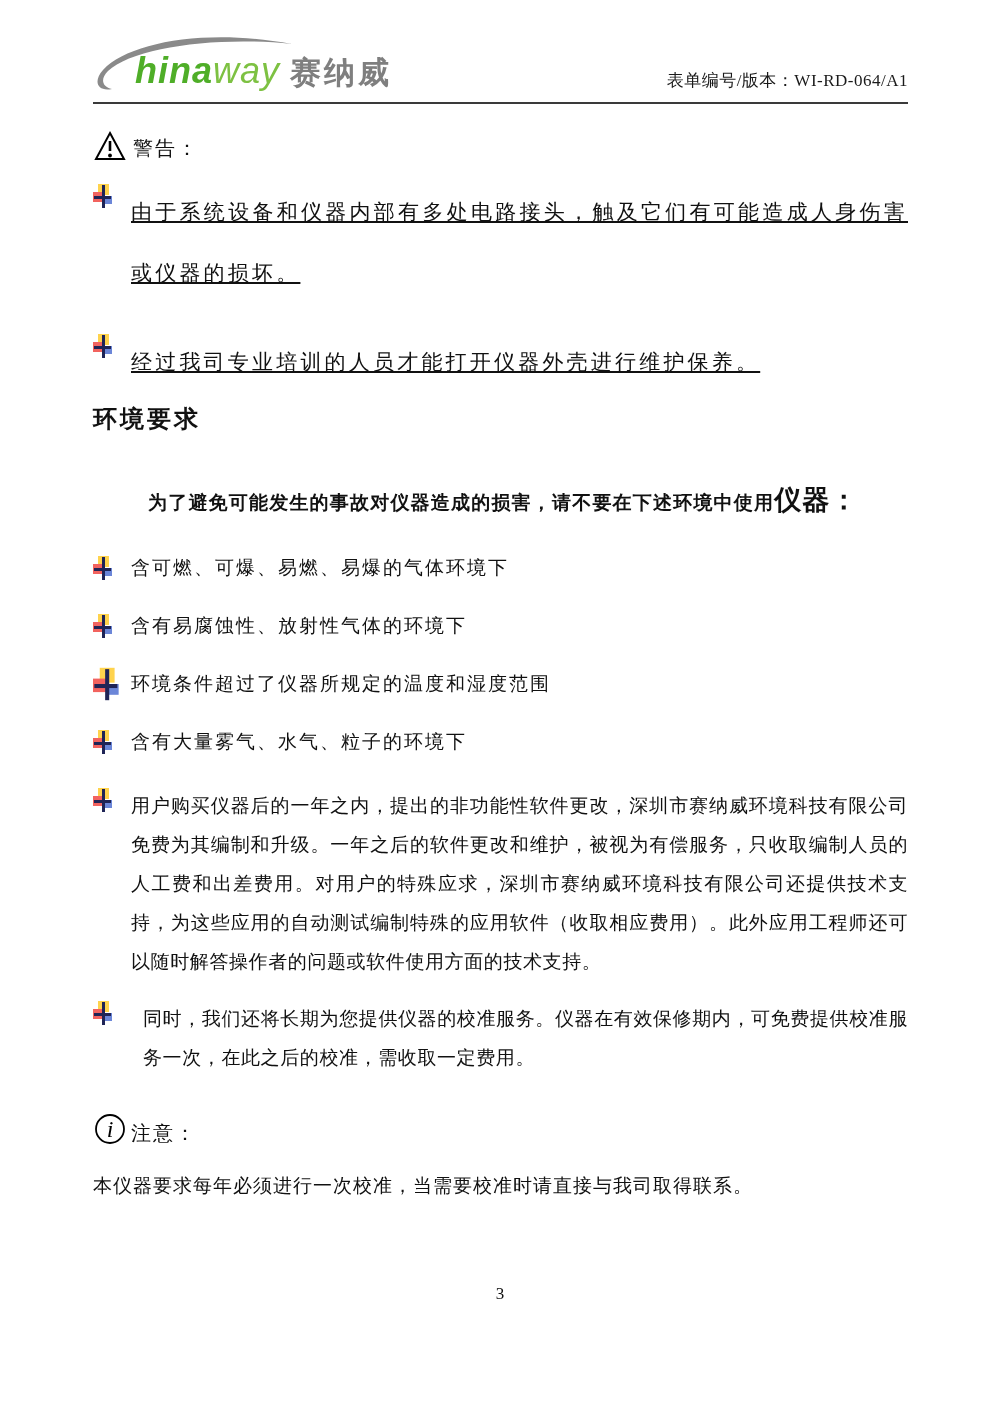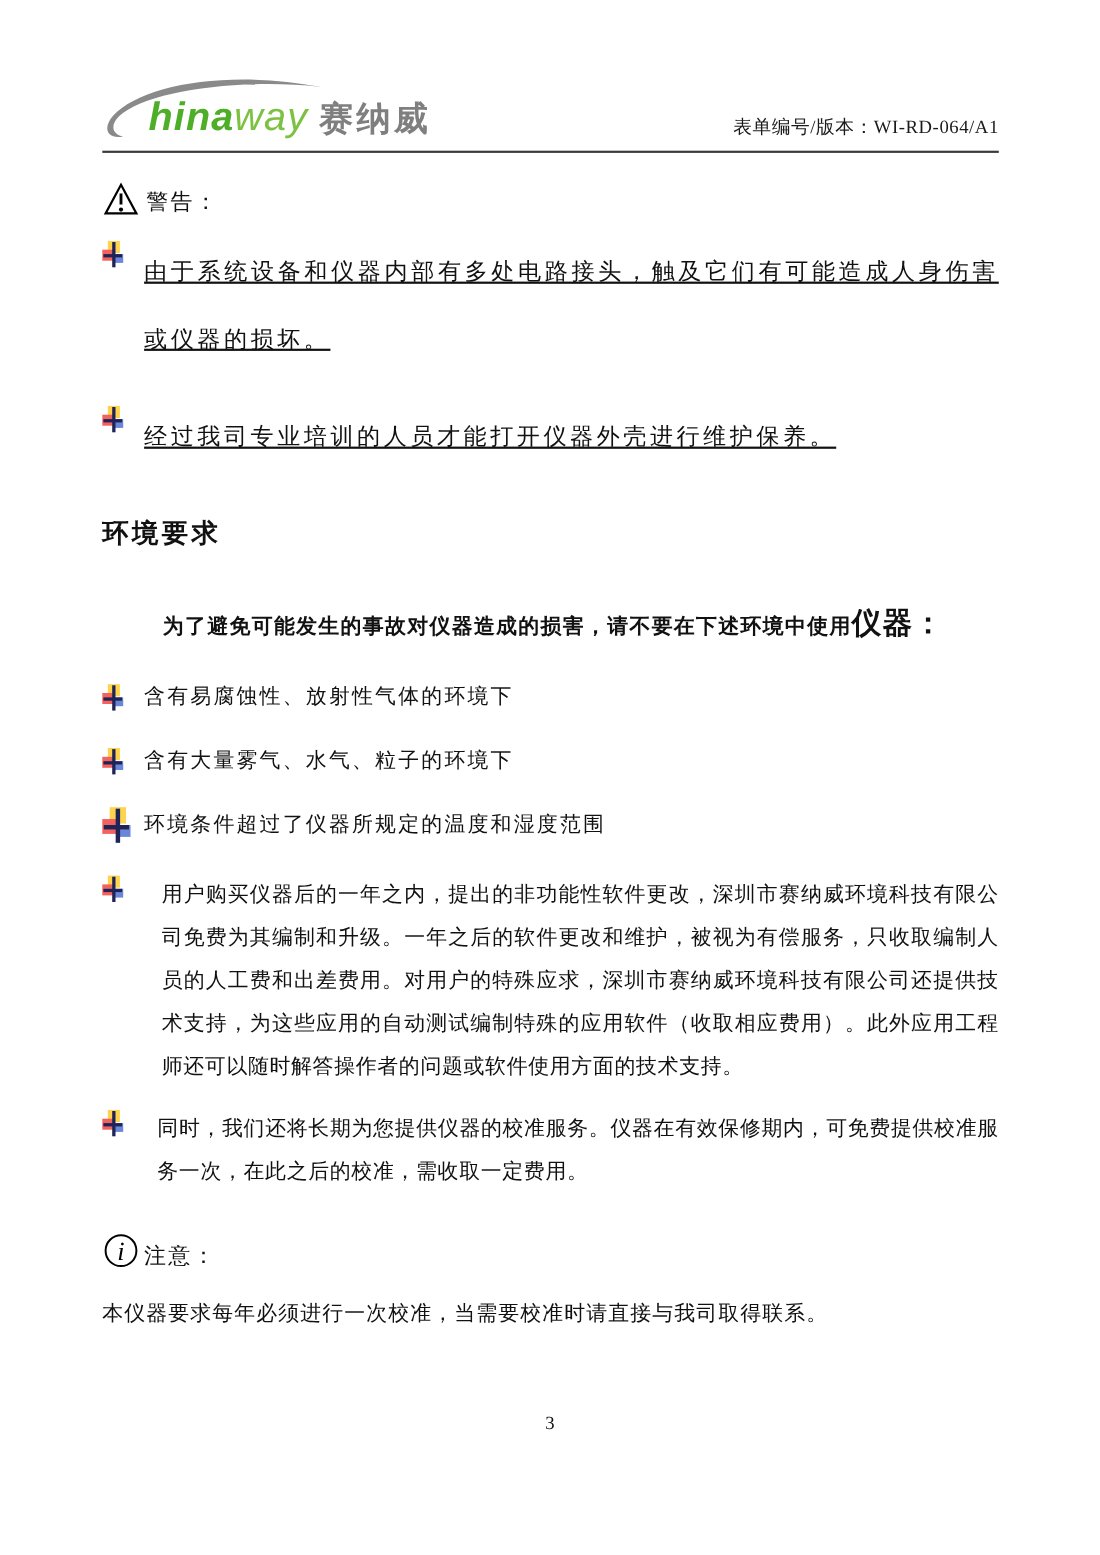--- a/index.html
+++ b/index.html
@@ -11,21 +11,21 @@
     background:#ffffff;
     font-family:"Liberation Serif","DejaVu Serif",serif;
     color:#111111;
     overflow:hidden;
   }
   .content { padding:0 92px 0 93px; }
 
   
   .header {
     display:flex; justify-content:space-between; align-items:flex-end;
-    padding-top:73px; padding-bottom:6px;
+    padding-top:38px; padding-bottom:6px;
     border-bottom:2px solid #3a3a3a;
   }
   .logo { position:relative; height:58px; }
   .swoosh { position:absolute; left:-6px; top:-6px; }
   .logo-text {
     position:relative; margin-left:42px; top:12px;
     font-family:"Liberation Sans","DejaVu Sans",sans-serif;
     white-space:nowrap;
   }
   .logo-hina { font-style:italic; font-weight:700; font-size:36px; color:#4fae28; letter-spacing:1px; }
@@ -115,58 +115,68 @@
       <span class="bullet">
           <i class="by"></i>
           <i class="br"></i>
           <i class="bb"></i>
           <i class="bv"></i>
           <i class="bh"></i>
         </span>
       <p class="li-text warn-text">经过我司专业培训的人员才能打开仪器外壳进行维护保养。</p>
     </div>
 
-    <h2 class="sec-heading" style="margin-top:41px;">环境要求</h2>
+    <h2 class="sec-heading" style="margin-top:10px;">环境要求</h2>
     <p class="env-intro"><span>为了避免可能发生的事故对仪器造成的损害，请不要在下述环境中使用</span><span class="big-term">仪器：</span></p>
 
     <div class="env-list">
       <div class="list-row env-row">
         <span class="bullet">
             <i class="by"></i>
             <i class="br"></i>
             <i class="bb"></i>
             <i class="bv"></i>
             <i class="bh"></i>
           </span>
+        <p class="li-text env-text">含可燃、可爆、易燃、易爆的气体环境下</p>
+      </div>
+      <div class="list-row env-row">
+        <span class="bullet">
+            <i class="by"></i>
+            <i class="br"></i>
+            <i class="bb"></i>
+            <i class="bv"></i>
+            <i class="bh"></i>
+          </span>
         <p class="li-text env-text">含有易腐蚀性、放射性气体的环境下</p>
       </div>
       <div class="list-row env-row">
+        <span class="bullet big">
+            <i class="by"></i>
+            <i class="br"></i>
+            <i class="bb"></i>
+            <i class="bv"></i>
+            <i class="bh"></i>
+          </span>
+        <p class="li-text env-text">环境条件超过了仪器所规定的温度和湿度范围</p>
+      </div>
+      <div class="list-row env-row">
         <span class="bullet">
             <i class="by"></i>
             <i class="br"></i>
             <i class="bb"></i>
             <i class="bv"></i>
             <i class="bh"></i>
           </span>
         <p class="li-text env-text">含有大量雾气、水气、粒子的环境下</p>
       </div>
-      <div class="list-row env-row">
-        <span class="bullet big">
-            <i class="by"></i>
-            <i class="br"></i>
-            <i class="bb"></i>
-            <i class="bv"></i>
-            <i class="bh"></i>
-          </span>
-        <p class="li-text env-text">环境条件超过了仪器所规定的温度和湿度范围</p>
-      </div>
-    </div>
-
-
-    <div class="list-row" style="margin-top:24px;gap:16px;">
+    </div>
+
+
+    <div class="list-row" style="margin-top:24px;">
       <span class="bullet">
           <i class="by"></i>
           <i class="br"></i>
           <i class="bb"></i>
           <i class="bv"></i>
           <i class="bh"></i>
         </span>
       <p class="li-text sup-text">用户购买仪器后的一年之内，提出的非功能性软件更改，深圳市赛纳威环境科技有限公司免费为其编制和升级。一年之后的软件更改和维护，被视为有偿服务，只收取编制人员的人工费和出差费用。对用户的特殊应求，深圳市赛纳威环境科技有限公司还提供技术支持，为这些应用的自动测试编制特殊的应用软件（收取相应费用）。此外应用工程师还可以随时解答操作者的问题或软件使用方面的技术支持。</p>
     </div>
     <div class="list-row" style="margin-top:18px;gap:12px;">

